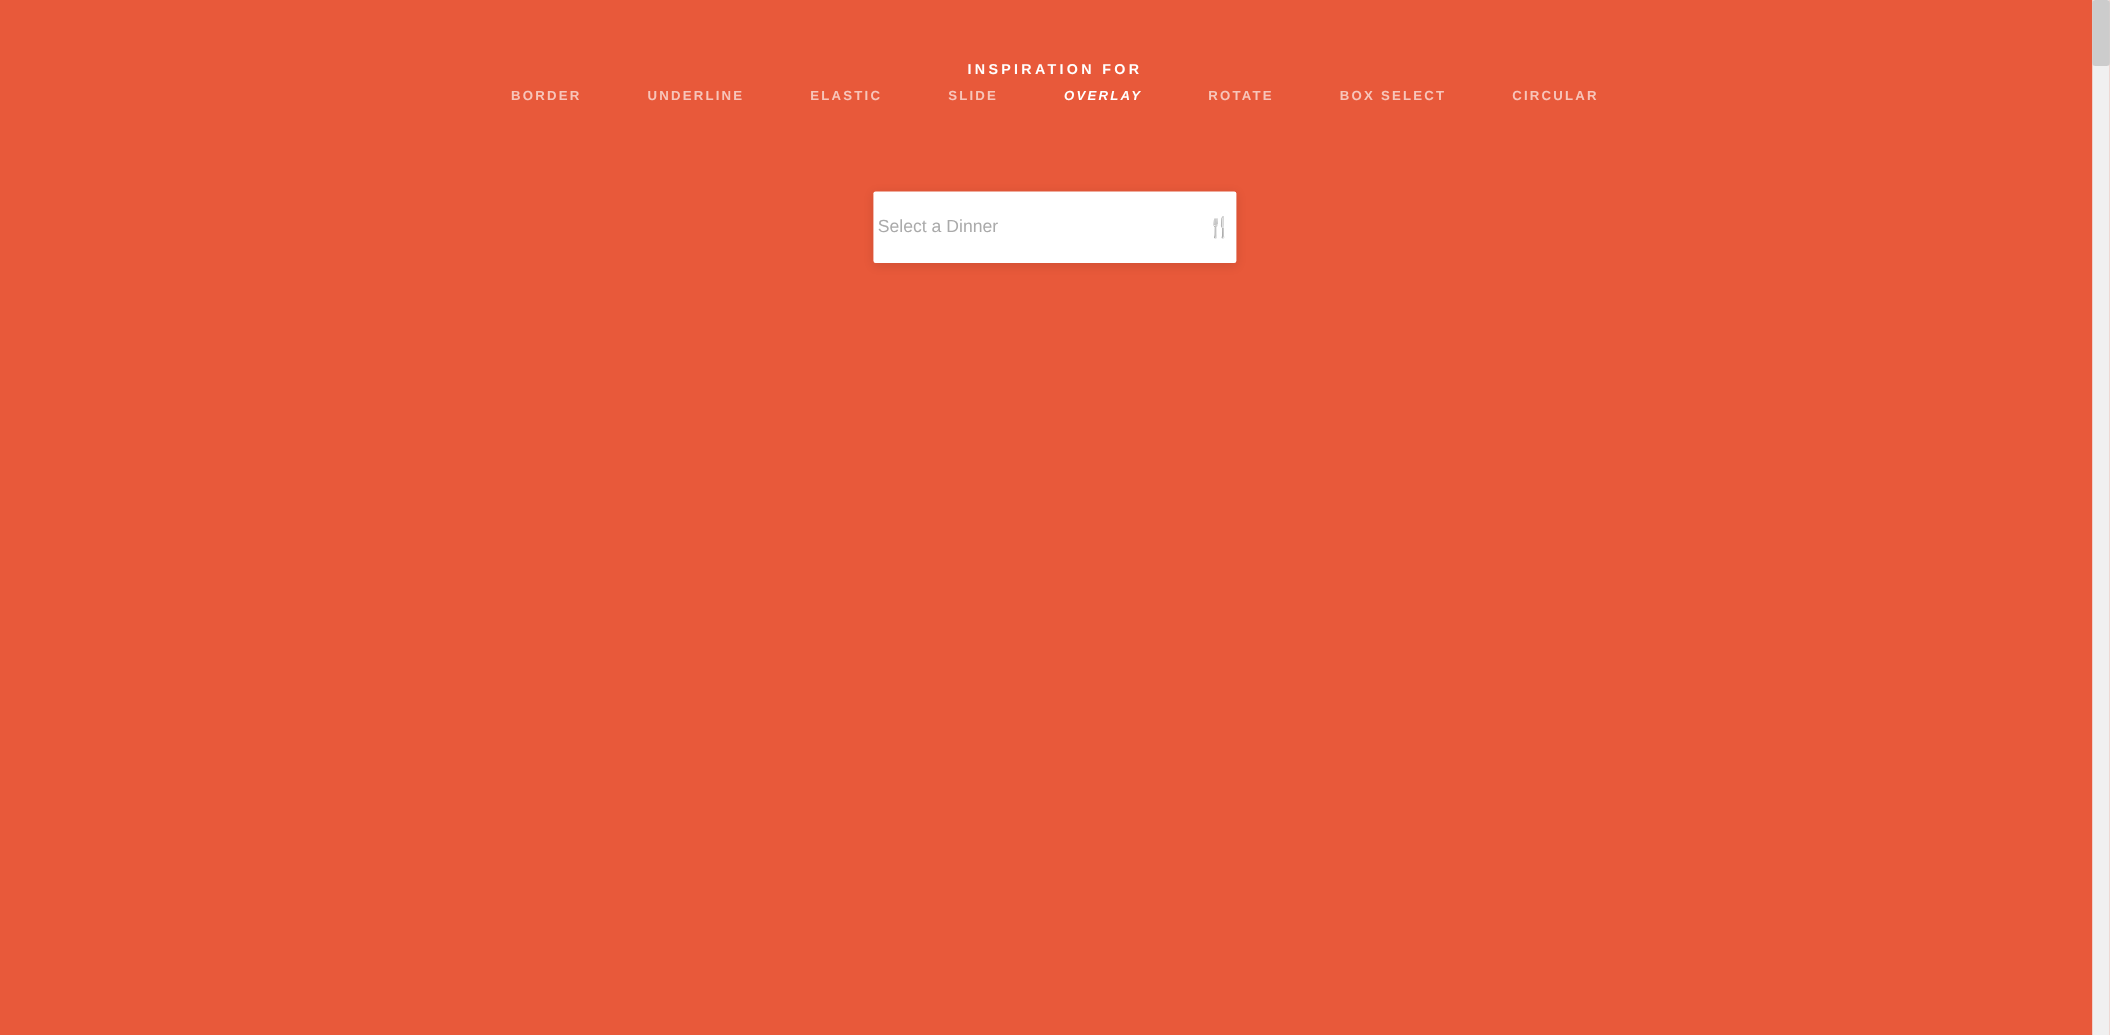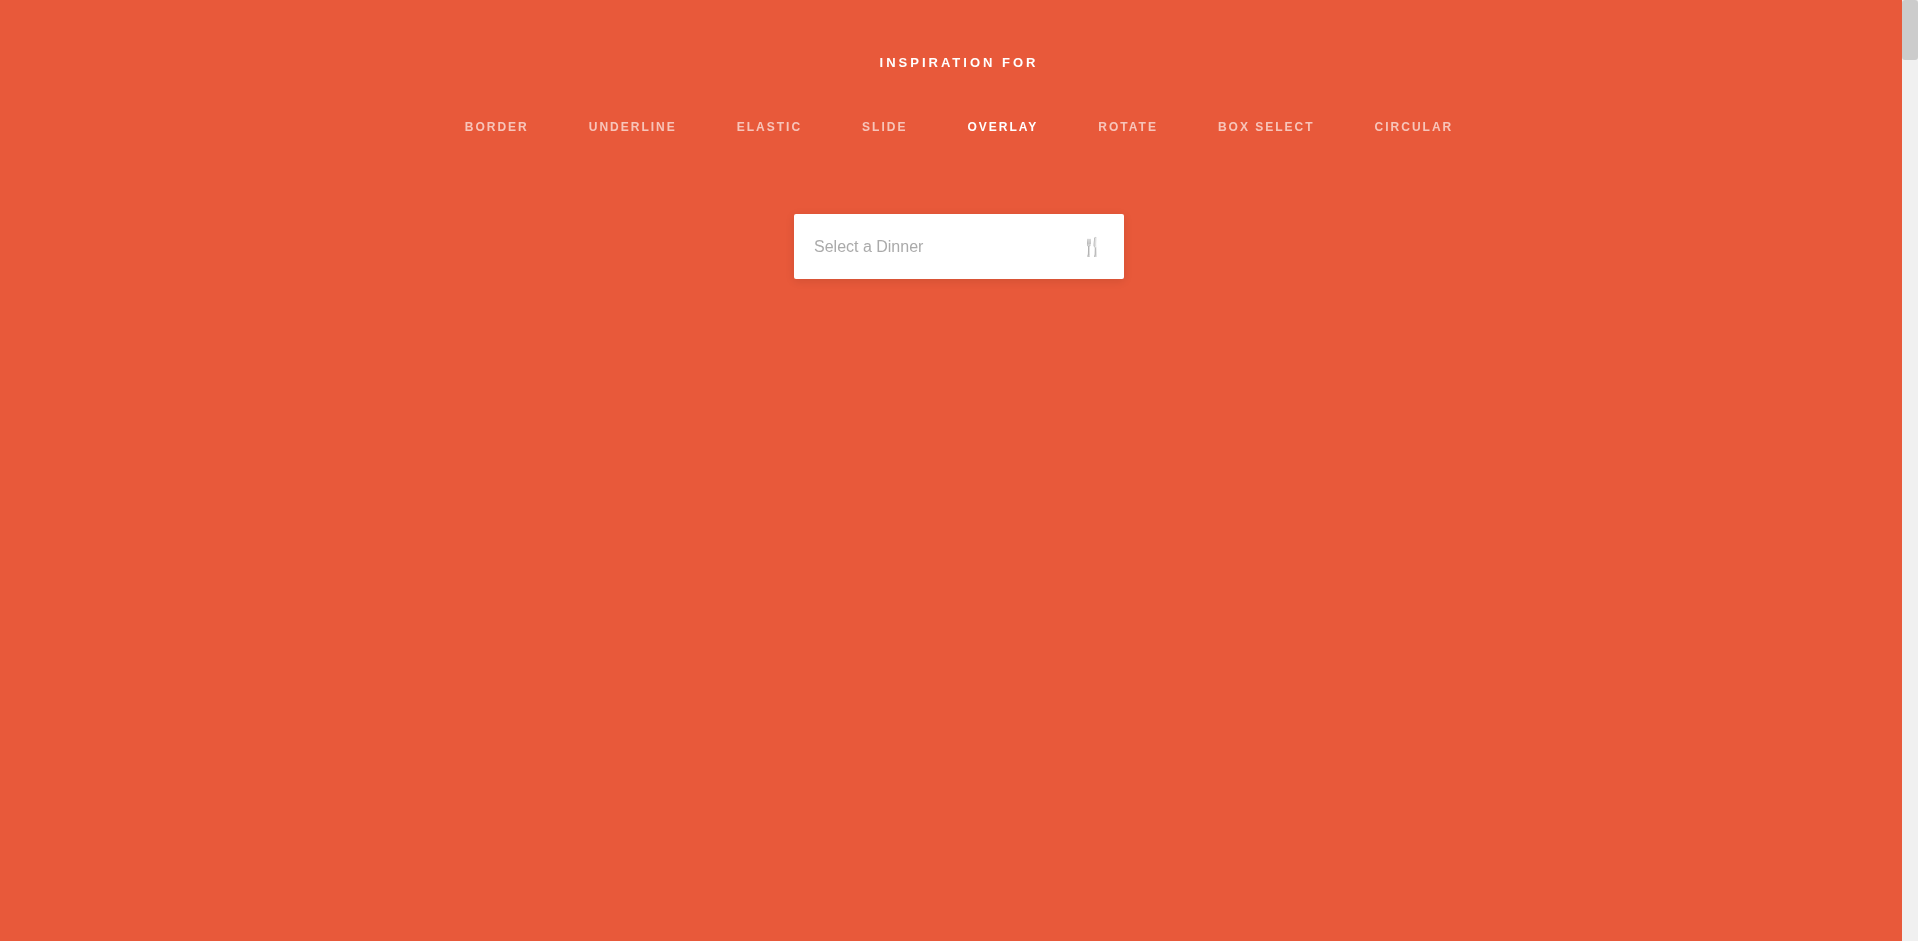--- a/index.html
+++ b/index.html
@@ -55,37 +55,37 @@
 
     .nav-item {
       font-family: 'Arial', sans-serif;
       font-size: 12px;
       font-weight: 600;
       letter-spacing: 2px;
       color: rgba(255, 255, 255, 0.65);
       text-transform: uppercase;
       cursor: pointer;
       text-decoration: none;
-      margin-top: 40px;
     }
 
     .nav-item.active {
       color: #ffffff;
       font-weight: 800;
+      font-style: italic;
     }
 
     .select-container {
       width: 330px;
       height: 65px;
       background-color: #ffffff;
       border-radius: 2px;
       display: flex;
       align-items: center;
       justify-content: space-between;
-      padding: 0 20px;
+      padding: 0 4px;
       cursor: pointer;
       box-shadow: 0 2px 10px rgba(0,0,0,0.1);
     }
 
     .select-placeholder {
       font-family: 'Arial', sans-serif;
       font-size: 16px;
       color: #aaaaaa;
       font-weight: 400;
     }

